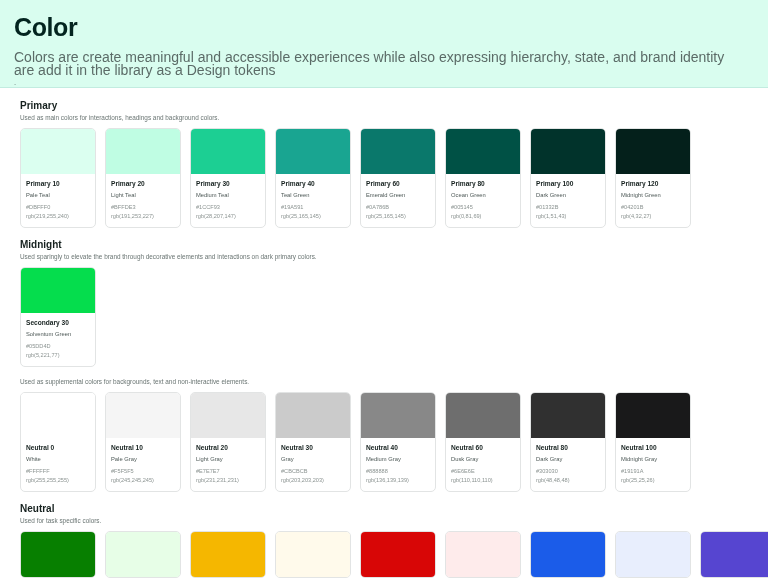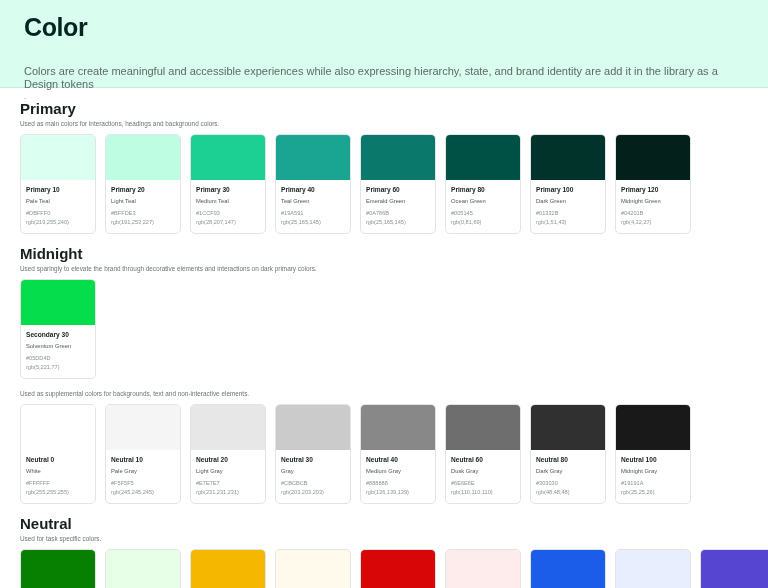--- a/index.html
+++ b/index.html
@@ -8,52 +8,52 @@
     height: 588px;
     overflow: hidden;
     background: #ffffff;
     font-family: "Liberation Sans", sans-serif;
     -webkit-font-smoothing: antialiased;
   }
 
   
   .page-header {
     background: #d9fdef;
-    padding: 10px 24px 18px 24px;
+    padding: 10px 24px 18px 14px;
     border-bottom: 1px solid #c2ece0;
     height: 88px;
   }
   .page-title {
     font-size: 25px;
     font-weight: bold;
     color: #03241f;
     letter-spacing: -0.4px;
     line-height: 34px;
   }
   .page-subtitle {
-    font-size: 11px;
+    font-size: 14px;
     color: #5b6b67;
     line-height: 13px;
-    margin-top: 21px;
+    margin-top: 7px;
     max-width: 720px;
   }
   .page-subtitle-cont {
     font-size: 7.6px;
     color: #5b6b67;
     line-height: 11px;
   }
 
   
   .content {
     padding: 12px 20px 0 20px;
   }
 
   .section { margin-bottom: 11px; }
   .section-title {
-    font-size: 15px;
+    font-size: 10px;
     font-weight: bold;
     color: #16211f;
     margin-bottom: 3px;
   }
   .section-desc {
     font-size: 6.4px;
     color: #6a7573;
     margin-bottom: 7px;
   }
 

